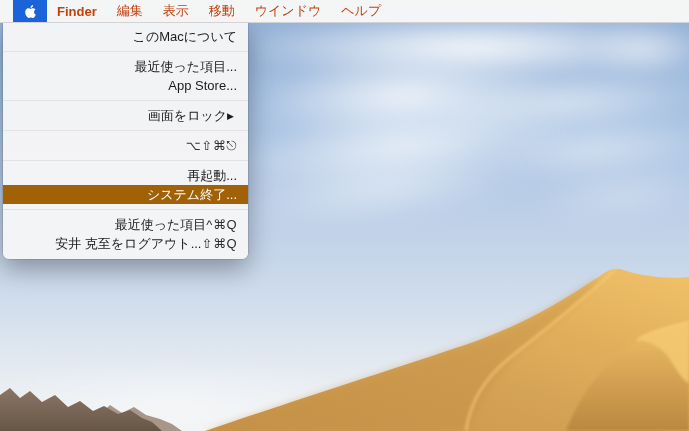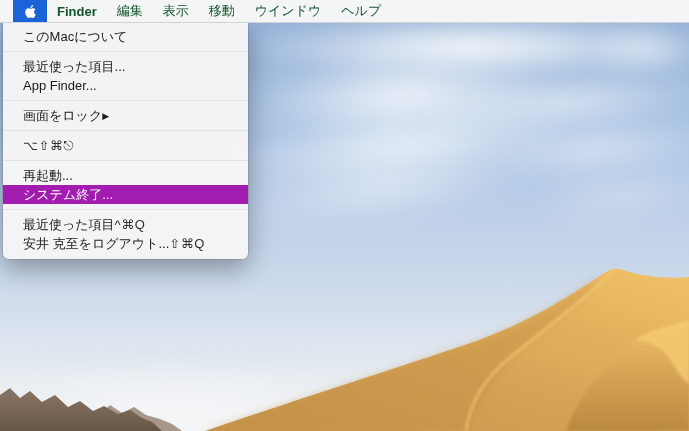--- a/index.html
+++ b/index.html
@@ -28,46 +28,46 @@
   .c8{left:535px;top:172px;width:175px;height:45px;background:radial-gradient(closest-side,rgba(255,255,255,.35),rgba(255,255,255,0));filter:blur(12px);transform:rotate(-6deg);}
   .haze{left:-50px;top:360px;width:440px;height:95px;background:radial-gradient(closest-side,rgba(255,255,255,.55),rgba(255,255,255,0));filter:blur(12px);}
   .terrain{position:absolute;inset:0;z-index:2;}
 
   
   .menubar{
     position:absolute;top:0;left:0;right:0;height:22px;z-index:10;
     background:rgba(246,246,246,.98);
     border-bottom:1px solid rgba(0,0,0,.14);
     display:flex;align-items:stretch;
-    font-size:13px;color:#14532d;
+    font-size:13px;color:#c2410c;
   }
   .apple-cell{
     width:34px;margin-left:13px;background:#1a63d8;
     display:flex;align-items:center;justify-content:center;cursor:default;
   }
   .apple-cell svg{width:13px;height:15px;fill:#ffffff;display:block;}
   .mb-item{display:flex;align-items:center;padding:0 10px;white-space:nowrap;cursor:default;}
   .mb-item.finder{font-weight:bold;}
 
   
   .dropdown{
     position:absolute;top:22px;left:3px;width:245px;z-index:9;
     background:rgba(245,245,246,.97);
     border-radius:0 0 6px 6px;
     padding:5px 0 6px 0;
     box-shadow:0 0 0 .5px rgba(0,0,0,.18), 0 10px 26px rgba(0,0,0,.33);
     font-size:13px;color:#1b1b1b;
   }
   .mi{
-    height:19px;display:flex;align-items:center;justify-content:flex-start;
+    height:19px;display:flex;align-items:center;justify-content:flex-end;
     padding:0 11px 0 20px;white-space:nowrap;cursor:default;
   }
   .mi .shortcut{color:#2e2e2e;letter-spacing:.5px;font-size:13px;}
   .mi .submenu-arrow{font-size:9px;color:#1b1b1b;padding-right:3px;}
-  .mi.selected{background:#a21caf;color:#ffffff;}
+  .mi.selected{background:#a16207;color:#ffffff;}
   .msep{height:1px;background:#e2e2e2;margin:5px 0;}
 </style>
 </head>
 <body>
 
 <div class="screen">
 
   <div class="sky"></div>
   <div class="cloud c1"></div>
   <div class="cloud c2"></div>
@@ -136,21 +136,21 @@
   <div class="dropdown">
     <div class="mi">
       <span>このMacについて</span>
     </div>
     <div class="msep"></div>
 
     <div class="mi">
       <span>最近使った項目...</span>
     </div>
     <div class="mi">
-      <span>App Finder...</span>
+      <span>App Store...</span>
     </div>
     <div class="msep"></div>
 
     <div class="mi">
       <span>画面をロック</span>
       <span class="submenu-arrow">▶</span>
     </div>
     <div class="msep"></div>
 
     <div class="mi">

